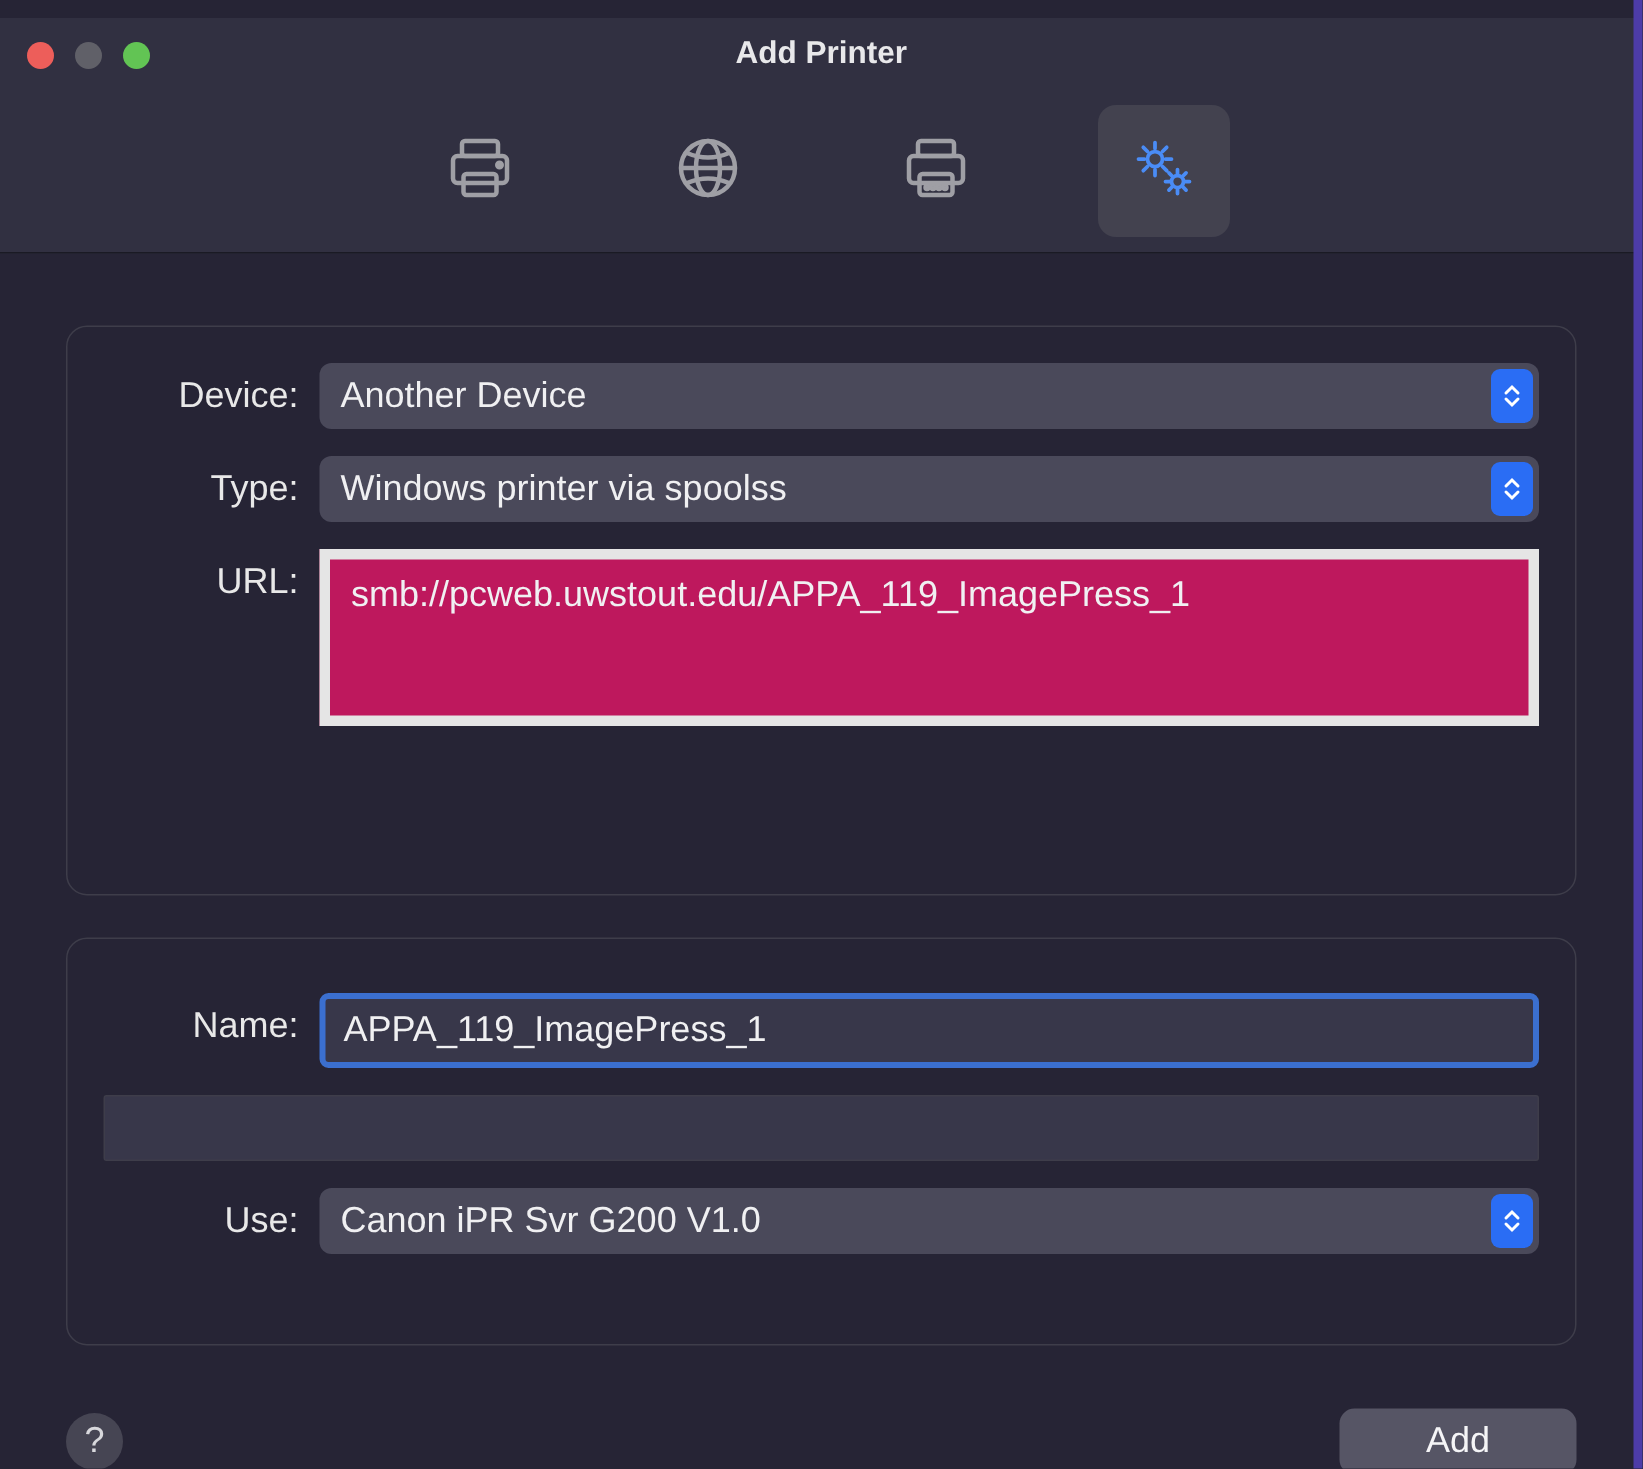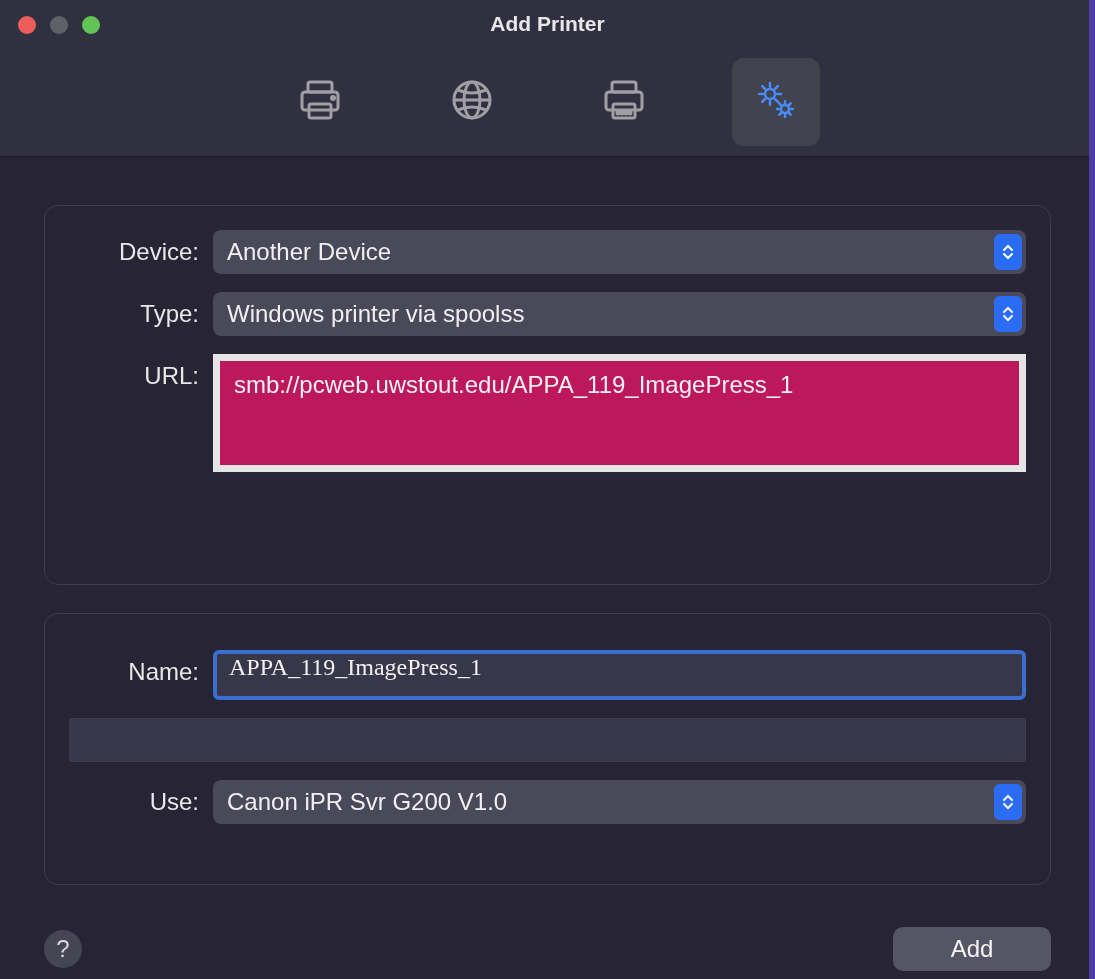--- a/index.html
+++ b/index.html
@@ -14,20 +14,21 @@
       height: 979px;
       overflow: hidden;
       color: #e8e8e8;
     }
     .titlebar {
       height: 48px;
       display: flex;
       align-items: center;
       position: relative;
       background: #313041;
+      margin-top: 12px;
     }
     .traffic-lights {
       display: flex;
       gap: 14px;
       position: absolute;
       left: 18px;
       top: 16px;
     }
     .traffic-light {
       width: 18px;
@@ -143,22 +144,22 @@
       color: #f0f0f2;
     }
     .text-input {
       background: #38374a;
       border: 1px solid #3e3d4a;
       height: 44px;
       padding: 0 12px;
       font-size: 24px;
       color: #f0f0f2;
       display: flex;
+      align-items: center;
       border-radius: 2px;
-      font-family: Liberation Serif, serif;
     }
     .text-input.focused {
       border: 4px solid #3b6fcf;
       border-radius: 6px;
       height: 50px;
     }
     .footer {
       display: flex;
       align-items: center;
       justify-content: space-between;

